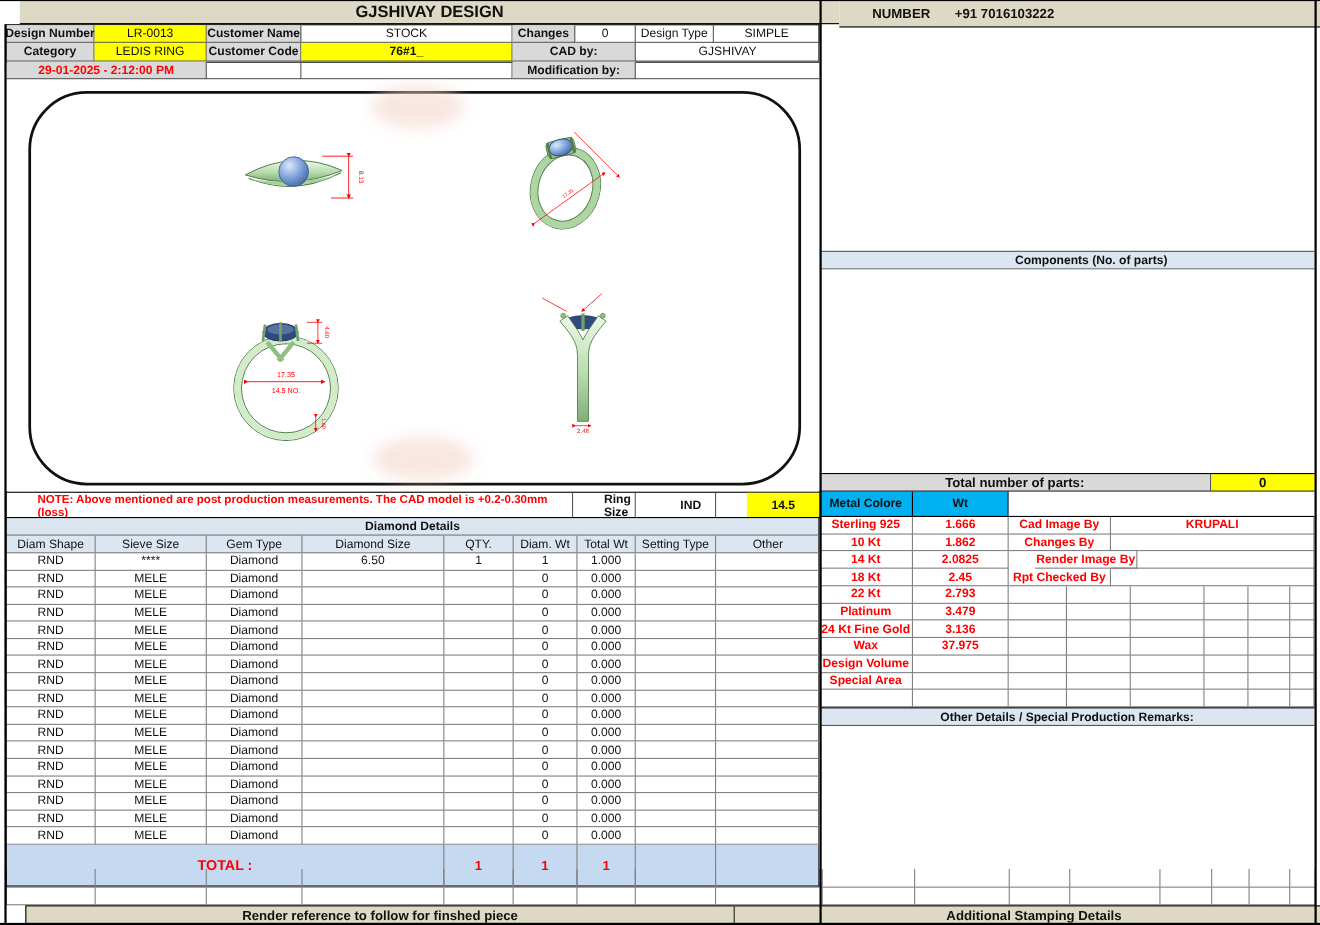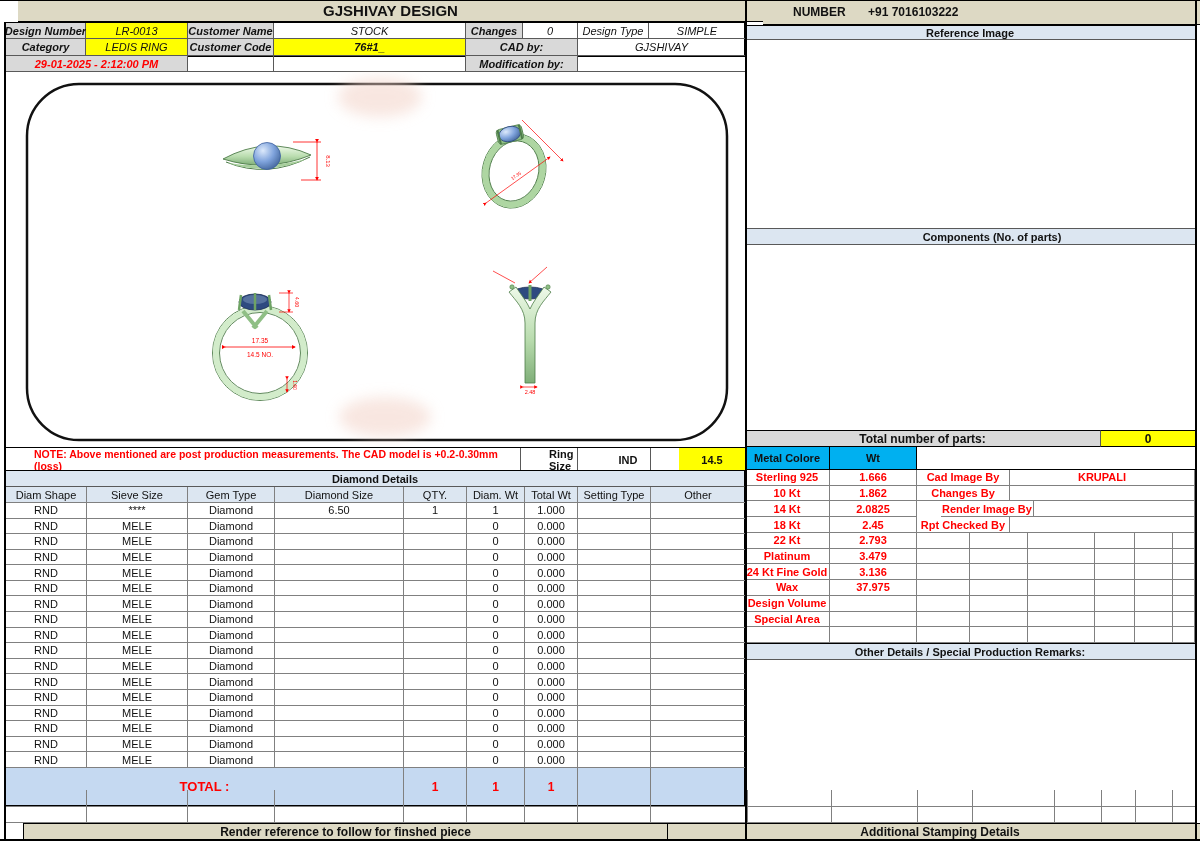--- a/index.html
+++ b/index.html
@@ -45,21 +45,21 @@
 
 <div id="sheet">
 
   <div class="abs beige c b" style="left:0;top:0;width:745px;height:22px;border-bottom:1px solid #000;font-size:15px;">GJSHIVAY DESIGN</div>
 
   <div class="abs beige" style="left:745px;top:0;width:452px;height:25px;border-bottom:1px solid #000;">
     <span class="b fs12" style="position:absolute;left:30px;top:5px;">NUMBER</span>
     <span class="b fs12" style="position:absolute;left:105px;top:5px;">+91 7016103222</span>
   </div>
 
-  <div id="hdrgrid" class="abs" style="left:5px;top:22px;width:740px;height:35px;font-style:italic;">
+  <div id="hdrgrid" class="abs" style="left:5px;top:22px;width:740px;height:35px;">
     <div class="gray b">Design Number</div>
     <div class="yellow">LR-0013</div>
     <div class="gray b">Customer Name</div>
     <div>STOCK</div>
     <div class="gray b">Changes</div>
     <div>0</div>
     <div>Design Type</div>
     <div>SIMPLE</div>
 
     <div class="gray b">Category</div>
@@ -381,21 +381,20 @@
       <div class="ec"></div>
       <div class="ec"></div>
       <div class="ec"></div>
       <div class="ec"></div>
       <div class="ec"></div>
     </div>
 
   <div class="abs beige c b fs12" style="left:5px;top:823px;width:645px;height:17px;border:1px solid #000;">Render reference to follow for finshed piece</div>
   <div class="abs beige c b fs12" style="left:650px;top:823px;width:545px;height:17px;border:1px solid #000;border-left:none;">Additional Stamping Details</div>
 
-  <div class="abs lblue c b fs11" style="left:745px;top:25px;width:450px;height:15px;border-top:1px solid #000;border-bottom:1px solid #595959;">Reference Image</div>
   <div class="abs" style="left:745px;top:40px;width:450px;height:188px;background:#fff;"></div>
 
   <div class="abs lblue c b fs11" style="left:745px;top:228px;width:450px;height:17px;border-top:1px solid #595959;border-bottom:1px solid #595959;padding-left:44px;">Components (No. of parts)</div>
   <div class="abs" style="left:745px;top:245px;width:450px;height:185px;background:#fff;"></div>
 
   <div class="abs gray c b fs12" style="left:745px;top:430px;width:355px;height:17px;border-top:1px solid #000;border-bottom:1px solid #000;">Total number of parts:</div>
   <div class="abs yellow c b fs12" style="left:1100px;top:430px;width:95px;height:17px;border-top:1px solid #000;border-bottom:1px solid #000;border-left:1px solid #595959;">0</div>
 
   <div class="abs cyan c b fs11" style="left:745px;top:447px;width:85px;height:23px;border-right:1px solid #000;border-bottom:1px solid #000;">Metal Colore</div>
   <div class="abs cyan c b fs11" style="left:830px;top:447px;width:87px;height:23px;border-right:1px solid #000;border-bottom:1px solid #000;">Wt</div>

